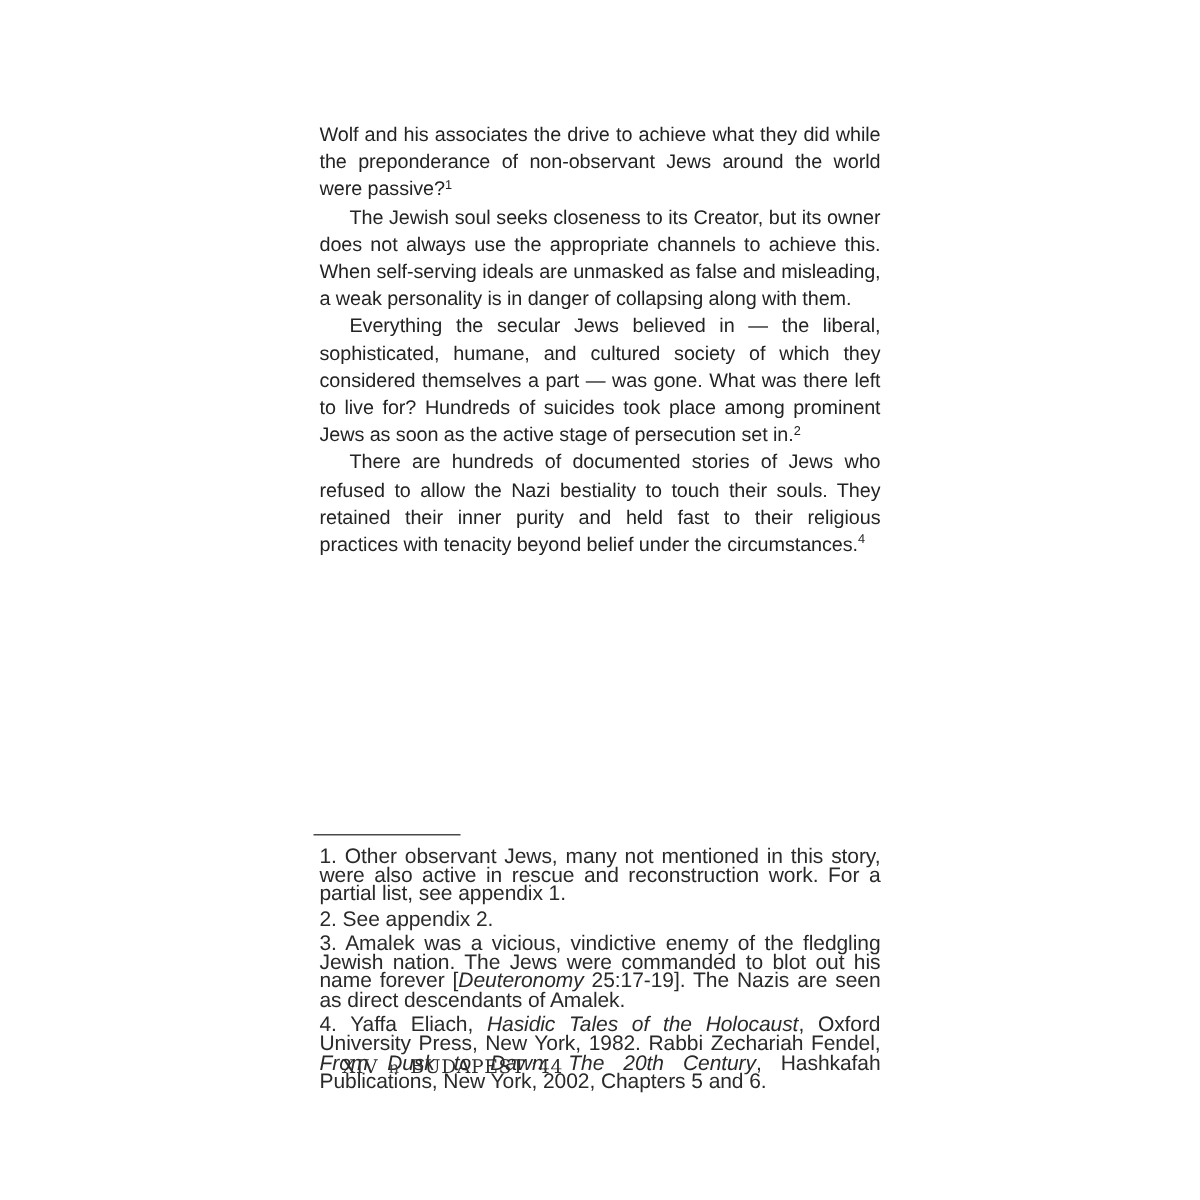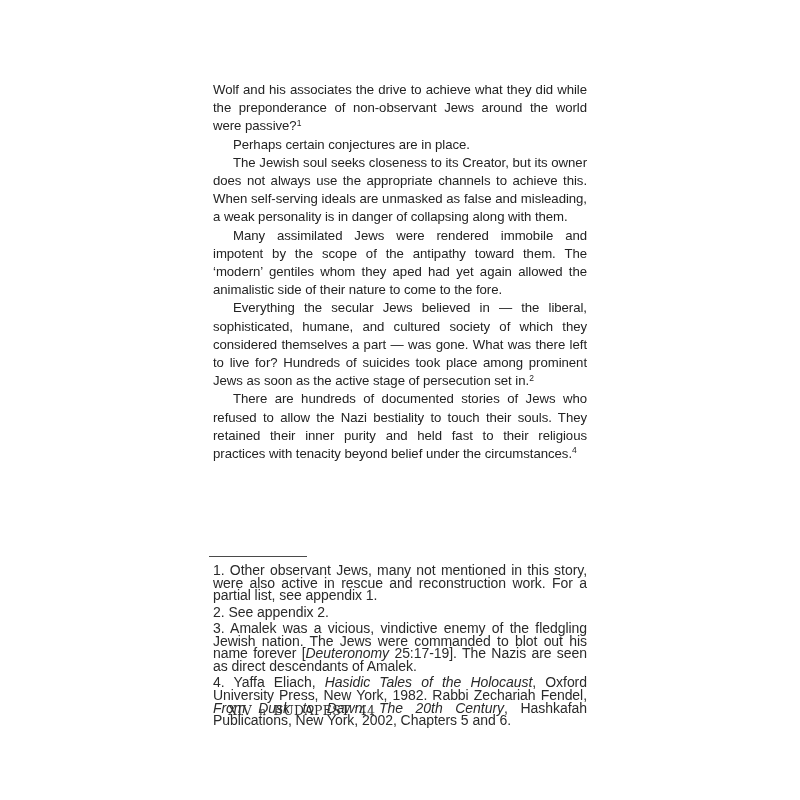--- a/index.html
+++ b/index.html
@@ -71,23 +71,21 @@
     margin: 0 7px;
     color: #454545;
   }
 </style>
 </head>
 <body>
 
 <div class="page" style="background: rgb(255, 255, 255); color: rgb(35, 35, 35);">
   <div class="body-column">
       <p class="para noindent"><span>Wolf and his associates the drive to achieve what they did while the preponderance of non-observant Jews around the world were passive?</span><sup>1</sup></p>
-      <p class="para"><span>Perhaps certain conjectures are in place.</span></p>
       <p class="para"><span>The Jewish soul seeks closeness to its Creator, but its owner does not always use the appropriate channels to achieve this. When self-serving ideals are unmasked as false and misleading, a weak personality is in danger of collapsing along with them.</span></p>
-      <p class="para"><span>Many assimilated Jews were rendered immobile and impotent by the scope of the antipathy toward them. The ‘modern’ gentiles whom they aped had yet again allowed the animalistic side of their nature to come to the fore.</span></p>
       <p class="para"><span>Everything the secular Jews believed in — the liberal, sophisticated, humane, and cultured society of which they considered themselves a part — was gone. What was there left to live for? Hundreds of suicides took place among prominent Jews as soon as the active stage of persecution set in.</span><sup>2</sup></p>
       <p class="para"><span>There are hundreds of documented stories of Jews who refused to allow the Nazi bestiality to touch their souls. They retained their inner purity and held fast to their religious practices with tenacity beyond belief under the circumstances.</span><sup>4</sup></p>
     </div>
   <div class="fn-sep"></div>
   <div class="fn-column">
       <p class="footnote"><span>1. Other observant Jews, many not mentioned in this story, were also active in rescue and reconstruction work. For a partial list, see appendix 1.</span></p>
       <p class="footnote"><span>2. See appendix 2.</span></p>
       <p class="footnote"><span>3. Amalek was a vicious, vindictive enemy of the fledgling Jewish nation. The Jews were commanded to blot out his name forever [</span><span class="it">Deuteronomy</span><span> 25:17-19]. The Nazis are seen as direct descendants of Amalek.</span></p>
       <p class="footnote"><span>4. Yaffa Eliach, </span><span class="it">Hasidic Tales of the Holocaust</span><span>, Oxford University Press, New York, 1982.  Rabbi Zechariah Fendel, </span><span class="it">From Dusk to Dawn: The 20th Century</span><span>, Hashkafah Publications, New York, 2002, Chapters 5 and 6.</span></p>
     </div>

